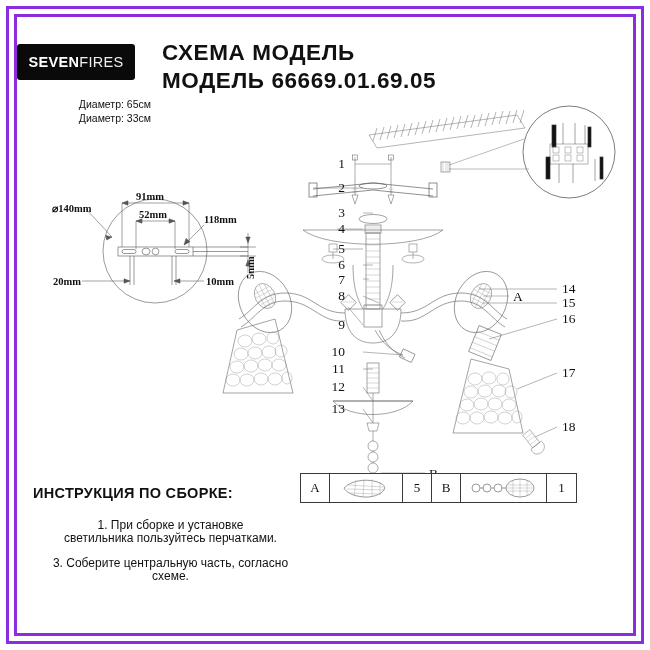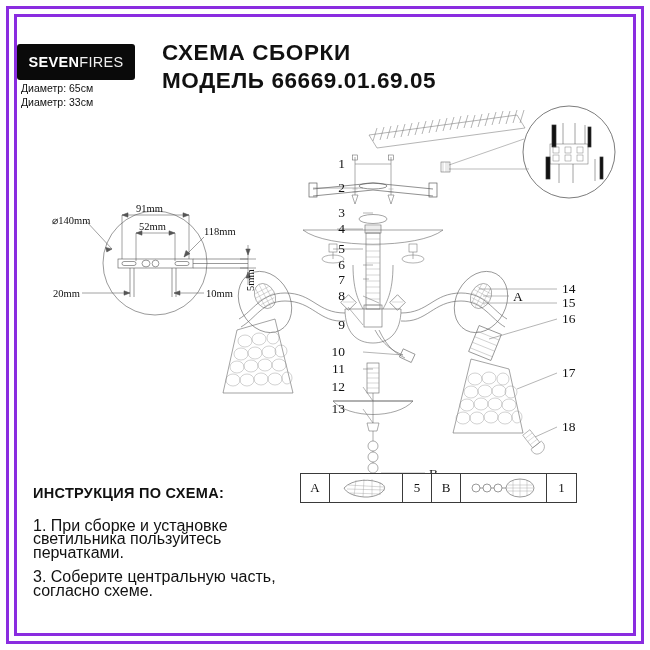--- a/index.html
+++ b/index.html
@@ -13,49 +13,49 @@
 
   .sheet{ position:absolute; left:17px; top:17px; width:616px; height:436px; background:#fff; }
 
   
   #logo-box{ position:absolute; left:0px; top:27px; width:118px; height:36px;
     background:#0a0a0a; border-radius:3px; display:flex; align-items:center; justify-content:center; }
   #logo-text{ color:#fff; font-size:14.5px; letter-spacing:.3px; white-space:nowrap; }
   #logo-text .b{ font-weight:bold; }
   #logo-text .t{ font-weight:normal; color:#efefef; }
 
-  #spec-block{ position:absolute; left:4px; top:64px; width:130px;
-    font-size:10.5px; color:#111; line-height:14px; text-align:left; }
+  #spec-block{ position:absolute; left:4px; top:80px; width:130px;
+    font-size:10.5px; color:#111; line-height:14px; text-align:right; }
 
   #title-block{ position:absolute; left:145px; top:22px; width:420px; }
   .title-line{ font-size:22.5px; font-weight:bold; color:#111; letter-spacing:.6px; line-height:28px; }
 
   
-  #dim-drawing{ position:absolute; left:35px; top:176px; width:230px; height:135px; }
+  #dim-drawing{ position:absolute; left:35px; top:164px; width:230px; height:135px;font-weight:bold; }
   #dim-drawing svg{ display:block; }
 
   
   #assembly{ position:absolute; left:200px; top:80px; width:416px; height:385px; }
   #assembly svg{ display:block; }
 
   
   #legend-table{ position:absolute; left:283px; top:456px; height:30px;
     display:flex; border:1px solid #3a3a3a; background:#fff; }
   .lg-cell{ border-right:1px solid #3a3a3a; display:flex; align-items:center;
     justify-content:center; font-size:13px; color:#111; font-family:"Liberation Serif", serif; }
   .lg-cell:last-child{ border-right:none; }
   .lg-letter{ width:29px; }
   .lg-qty{ width:29px; }
   .lg-art-a{ width:73px; }
   .lg-art-b{ width:86px; }
 
   
   #instr-title{ position:absolute; left:16px; top:468px; font-size:14.5px;
     font-weight:bold; color:#111; letter-spacing:.3px; }
-  .instr-col{ position:absolute; font-size:16px; color:#111; line-height:13.4px; }
+  .instr-col{ position:absolute; font-size:12px; color:#111; line-height:13.4px;text-align:center; }
   #instr-left{ left:16px; top:502px; width:275px; }
   #instr-right{ left:306px; top:502px; width:305px; }
   .instr-item{ margin-bottom:11px; }
   .instr-item:last-child{ margin-bottom:0;margin-top:11px; }
 </style>
 </head>
 <body>
 
 <div id="frame-outer"></div>
 <div id="frame-inner"></div>
@@ -67,21 +67,21 @@
       <span class="b">SEVEN</span><span class="t">FIRES</span>
     </div>
   </div>
 
   <div id="spec-block">
     <div>Диаметр: 65см</div>
     <div>Диаметр: 33см</div>
   </div>
 
   <div id="title-block">
-    <div class="title-line">СХЕМА СБОРКИ</div>
+    <div class="title-line">СХЕМА МОДЕЛЬ</div>
     <div class="title-line">МОДЕЛЬ 66669.01.69.05</div>
   </div>
 
   <div id="dim-drawing">
     <svg width="230" height="135" viewBox="0 0 230 135">
       <g fill="none" stroke="#555" stroke-width="0.6">
         <circle cx="103" cy="70" r="52"></circle>
 
         <rect x="66" y="66" width="75" height="9"></rect>
         <line x1="141" y1="70.5" x2="196" y2="70.5"></line>
@@ -506,21 +506,21 @@
             <line x1="45" y1="3" x2="45" y2="19"></line>
               <line x1="52" y1="2" x2="52" y2="20"></line>
             <line x1="59" y1="3" x2="59" y2="19"></line>
           </g>
         </g>
       </svg>
     </div>
     <div class="lg-cell lg-qty">1</div>
   </div>
 
-  <div id="instr-title">ИНСТРУКЦИЯ ПО СХЕМА:</div>
+  <div id="instr-title">ИНСТРУКЦИЯ ПО СБОРКЕ:</div>
 
   <div class="instr-col" id="instr-left">
     <div class="instr-item">1. При сборке и установке<br>светильника пользуйтесь перчатками.</div>
     <div class="instr-item">3. Соберите центральную часть, согласно схеме.</div>
   </div>
 
   <div class="instr-col" id="instr-right">
   </div>
 
 </div>

